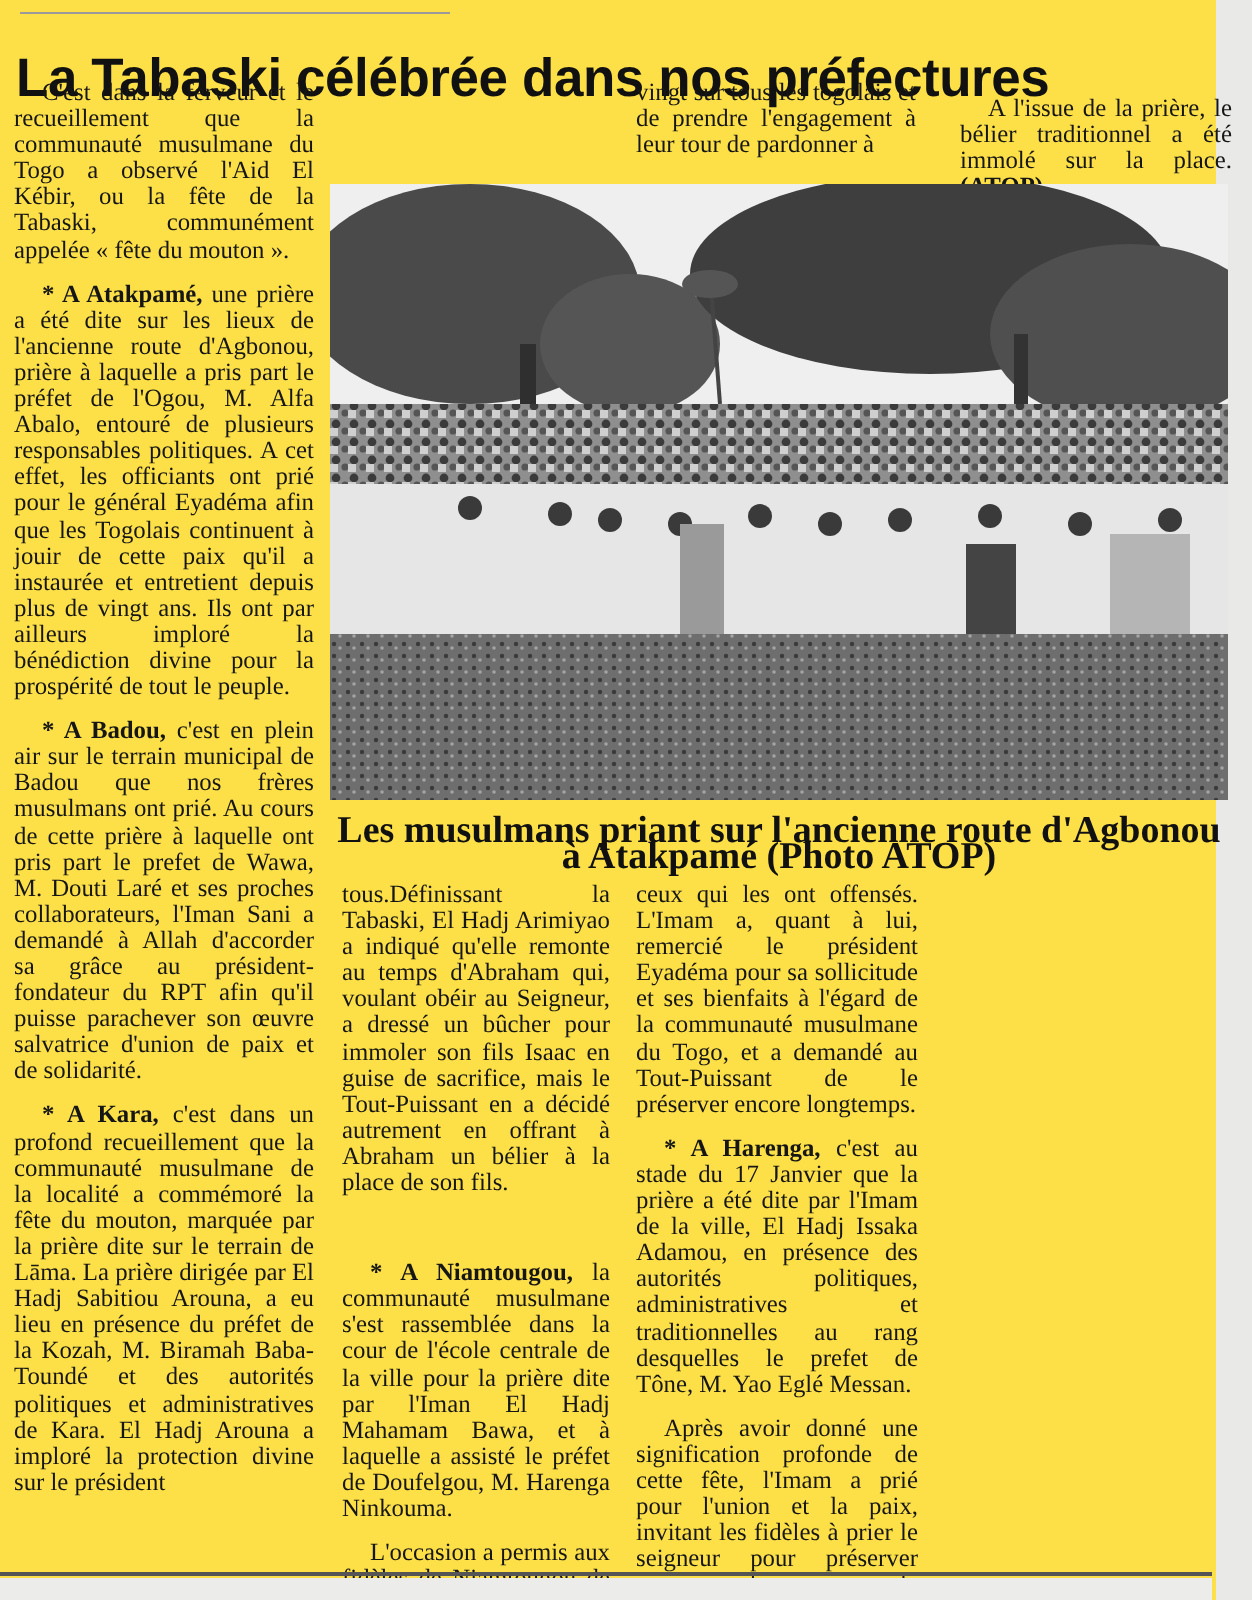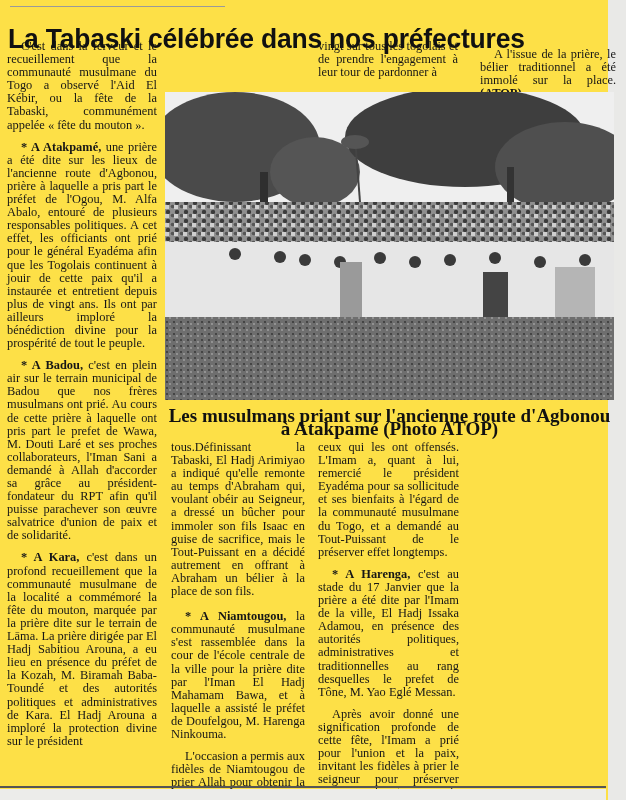--- a/index.html
+++ b/index.html
@@ -134,24 +134,24 @@
       <rect x="318" y="180" width="25" height="45" fill="#444"></rect>
       <rect x="390" y="175" width="40" height="55" fill="#b5b5b5"></rect>
 
       <rect x="0" y="225" width="449" height="83" fill="url(#ground)"></rect>
     </svg>
   </div>
   <div class="caption">Les musulmans priant sur l'ancienne route d'Agbonou à Atakpamé (Photo ATOP)</div>
 
   <div class="col c2b">
     <p class="nofirst">tous.Définissant la Tabaski, El Hadj Arimiyao a indiqué qu'elle remonte au temps d'Abraham qui, voulant obéir au Seigneur, a dressé un bûcher pour immoler son fils Isaac en guise de sacrifice, mais le Tout-Puissant en a décidé autrement en offrant à Abraham un bélier à la place de son fils.</p>
-    <p style="margin-top:12px"><b>* A Niamtougou,</b><span> la communauté musulmane s'est rassemblée dans la cour de l'école centrale de la ville pour la prière dite par l'Iman El Hadj Mahamam Bawa, et à laquelle a assisté le préfet de Doufelgou, M. Harenga Ninkouma.</span></p>
+    <p style="margin-top:32px"><b>* A Niamtougou,</b><span> la communauté musulmane s'est rassemblée dans la cour de l'école centrale de la ville pour la prière dite par l'Iman El Hadj Mahamam Bawa, et à laquelle a assisté le préfet de Doufelgou, M. Harenga Ninkouma.</span></p>
     <p>L'occasion a permis aux fidèles de Niamtougou de prier Allah pour obtenir la rémission de leurs péchés, de demander la protection</p>
   </div>
   <div class="col c3b">
-    <p class="nofirst">ceux qui les ont offensés. L'Imam a, quant à lui, remercié le président Eyadéma pour sa sollicitude et ses bienfaits à l'égard de la communauté musulmane du Togo, et a demandé au Tout-Puissant de le préserver effet longtemps.</p>
+    <p class="nofirst">ceux qui les ont offensés. L'Imam a, quant à lui, remercié le président Eyadéma pour sa sollicitude et ses bienfaits à l'égard de la communauté musulmane du Togo, et a demandé au Tout-Puissant de le préserver encore longtemps.</p>
     <p><b>* A Harenga,</b><span> c'est au stade du 17 Janvier que la prière a été dite par l'Imam de la ville, El Hadj Issaka Adamou, en présence des autorités politiques, administratives et traditionnelles au rang desquelles le prefet de Tône, M. Yao Eglé Messan.</span></p>
     <p>Après avoir donné une signification profonde de cette fête, l'Imam a prié pour l'union et la paix, invitant les fidèles à prier le seigneur pour préserver encore longtemps le président Eyadéma.</p>
   </div>
 
   <div class="bottom-rule"></div>
   <div class="bottom-rule2"></div>
 </div>
 
 </body></html>

